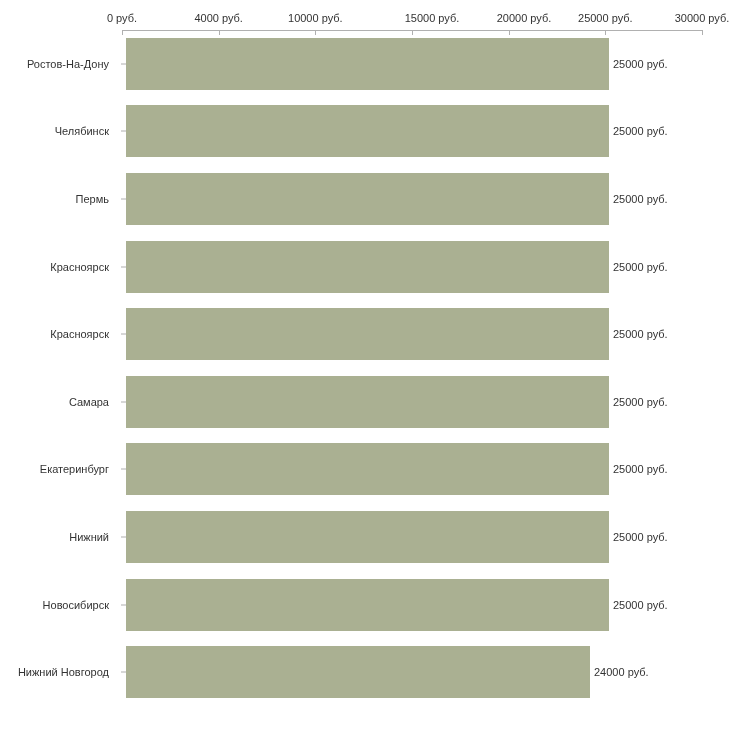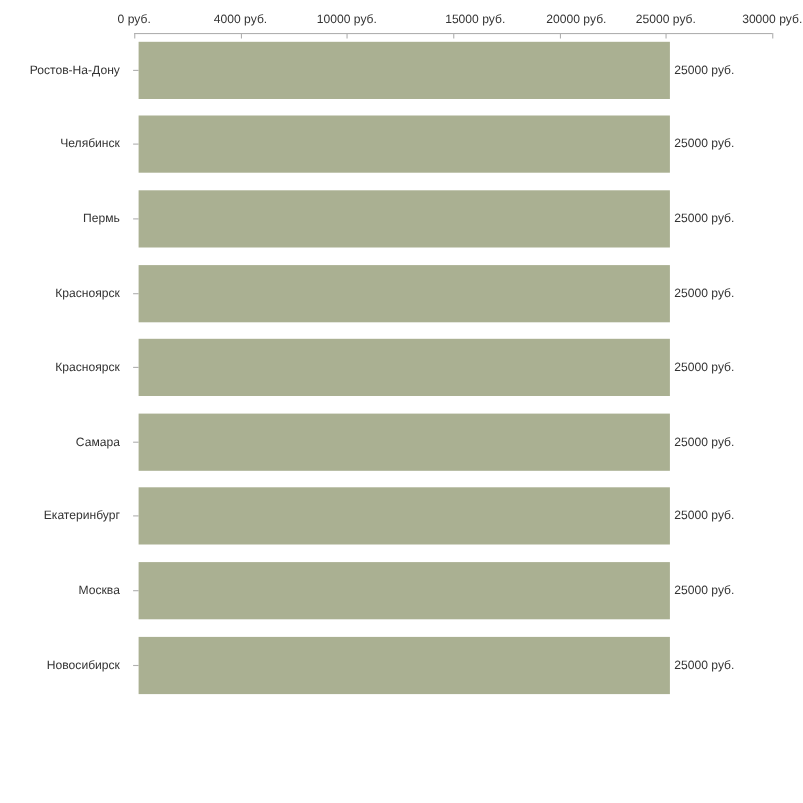--- a/index.html
+++ b/index.html
@@ -156,27 +156,33 @@
   </div>
 
   <div class="row" style="top:435.6px;">
     <div class="cat-label">Екатеринбург</div>
     <div class="cat-tick"></div>
     <div class="bar" style="width:483.33px;"></div>
     <div class="bar-value" style="left:609px;">25000 руб.</div>
   </div>
 
   <div class="row" style="top:503.2px;">
-    <div class="cat-label">Москва</div>
+    <div class="cat-label">Нижний</div>
     <div class="cat-tick"></div>
     <div class="bar" style="width:483.33px;"></div>
     <div class="bar-value" style="left:609px;">25000 руб.</div>
   </div>
 
   <div class="row" style="top:570.8px;">
     <div class="cat-label">Новосибирск</div>
     <div class="cat-tick"></div>
     <div class="bar" style="width:483.33px;"></div>
     <div class="bar-value" style="left:609px;">25000 руб.</div>
   </div>
 
+  <div class="row" style="top:638.4px;">
+    <div class="cat-label">Нижний Новгород</div>
+    <div class="cat-tick"></div>
+    <div class="bar" style="width:464px;"></div>
+    <div class="bar-value" style="left:590px;">24000 руб.</div>
+  </div>
 
 </div>
 
 </body></html>

